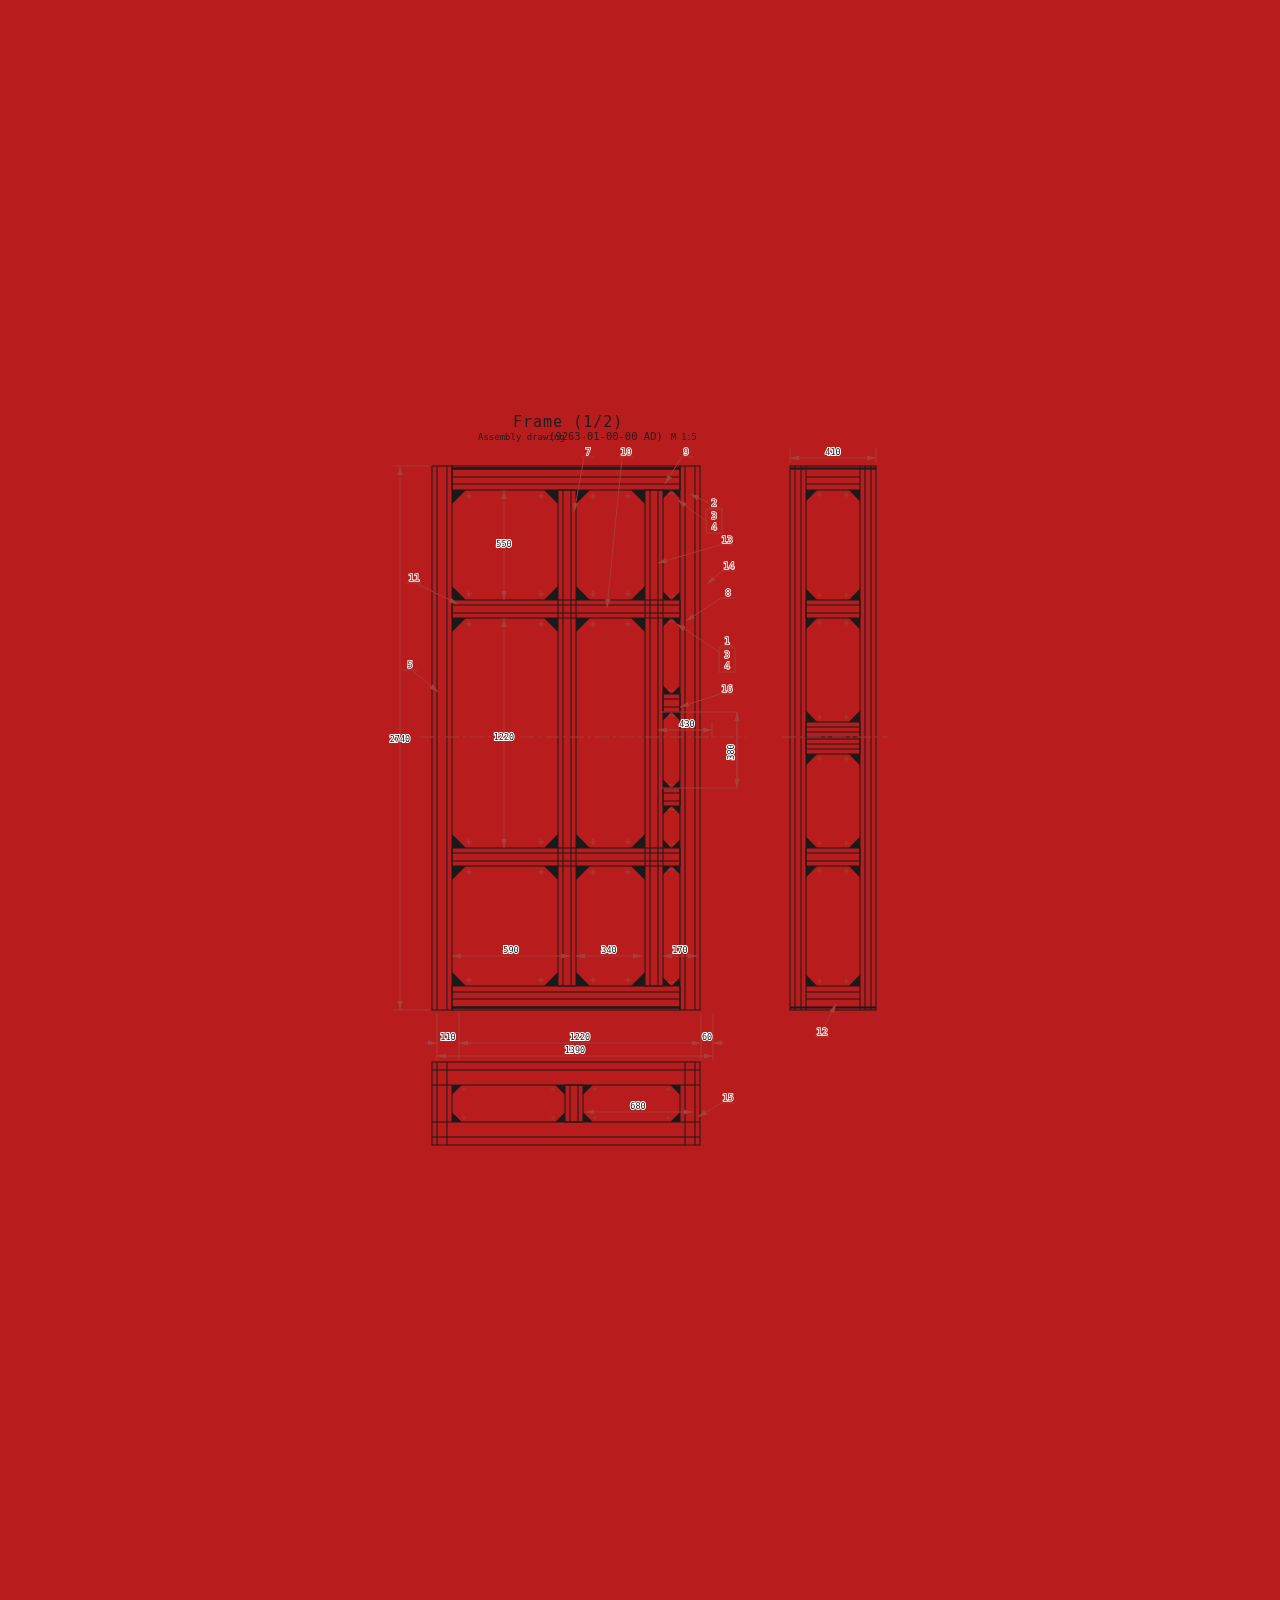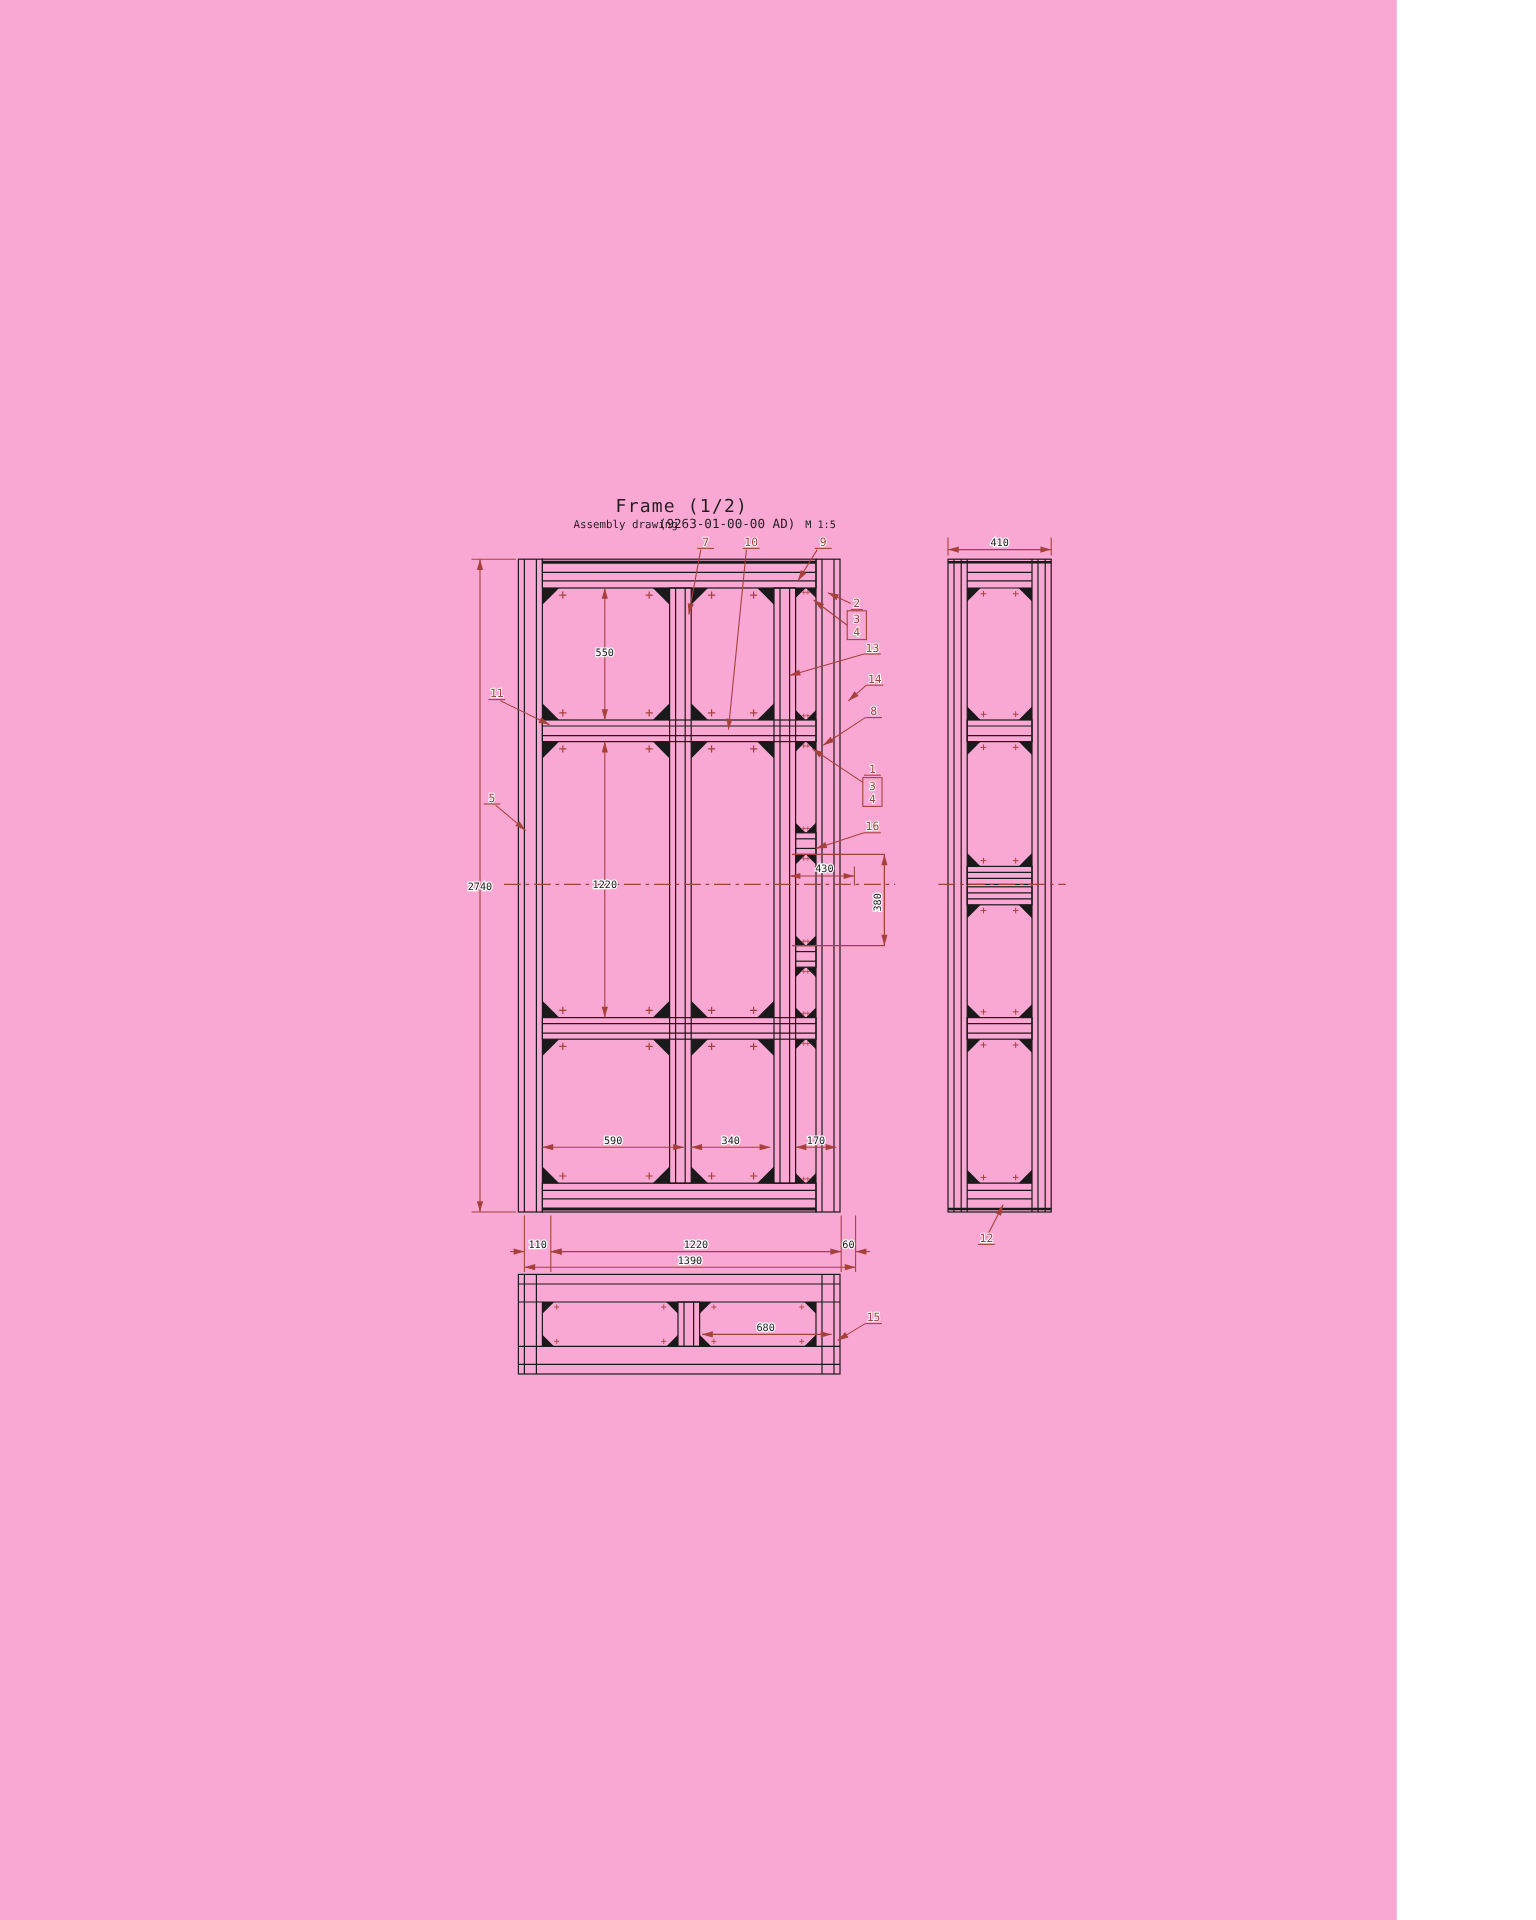--- a/index.html
+++ b/index.html
@@ -1,16 +1,16 @@
 <!DOCTYPE html>
 <html><head>
 <meta charset="utf-8">
 <style>
   html,body{margin:0;padding:0;background:#ffffff;}
-  .page{position:relative;width:1164px;height:1600px;background:#f9a8d4;overflow:hidden;
+  .page{position:relative;width:1280px;height:1600px;background:#b91c1c;overflow:hidden;
         font-family:"DejaVu Sans Mono", monospace;}
   svg{position:absolute;left:0;top:0;}
   .blk{stroke:#1a1a1a;fill:none;stroke-width:1;}
   .gus{fill:#1a1a1a;stroke:none;}
   .plus{stroke:#a6403a;fill:none;stroke-width:1;}
   .red{stroke:#a6403a;fill:none;stroke-width:0.9;}
   .cl{stroke:#a6403a;fill:none;stroke-width:0.9;stroke-dasharray:14 4 3 4;}
   text{font-family:"DejaVu Sans Mono", monospace;}
   text.dim{font-size:8.5px;fill:#1a1a1a;text-anchor:middle;paint-order:stroke fill;stroke:#ffffff;stroke-width:2px;}
   text.co{font-size:9.5px;fill:#a6403a;text-anchor:middle;paint-order:stroke fill;stroke:#ffffff;stroke-width:1.5px;}

